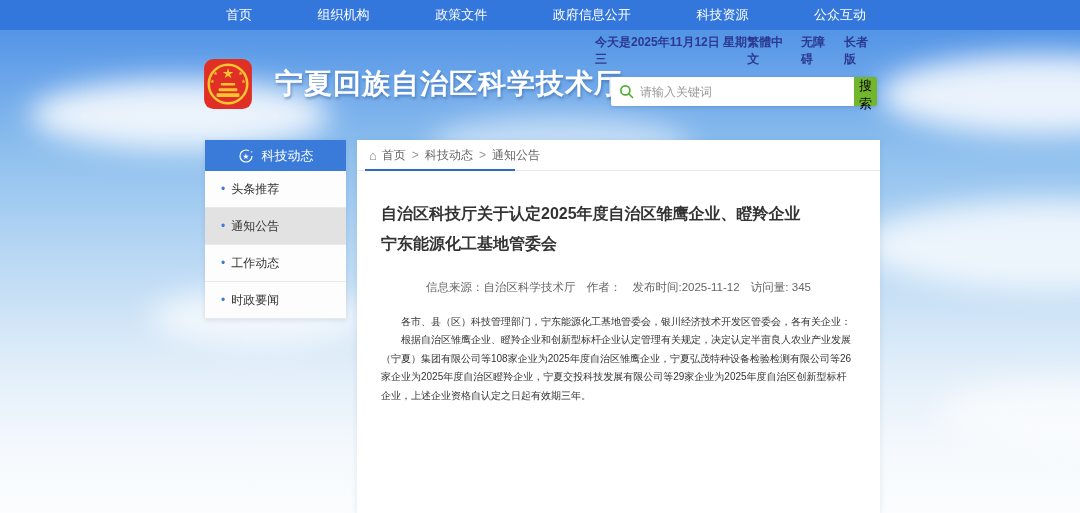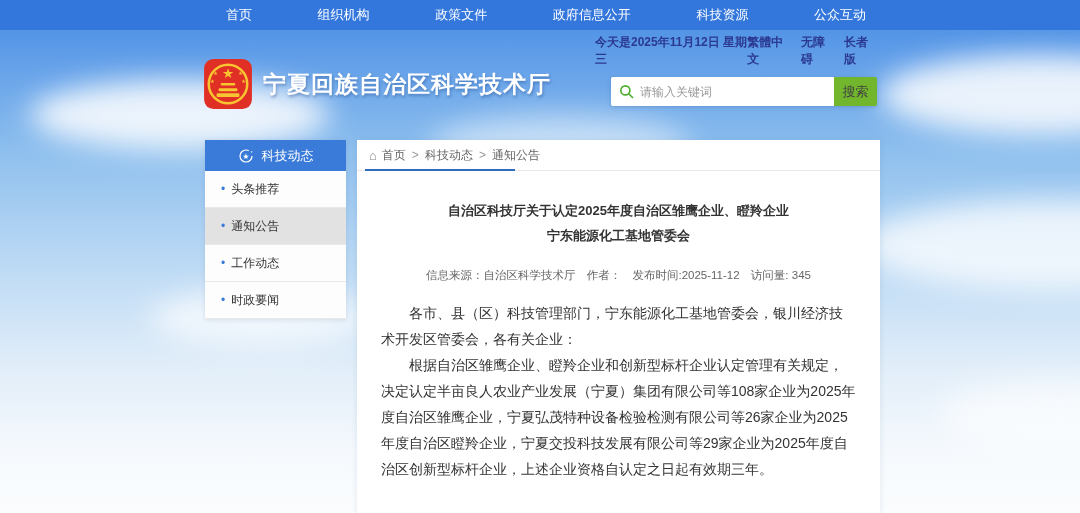--- a/index.html
+++ b/index.html
@@ -30,22 +30,22 @@
   .topnav a {
     color:#fff; font-size:13px; text-decoration:none; padding:0 14px; cursor:pointer;
   }
 
   
   .site-header { position:absolute; left:0; top:30px; width:1080px; height:110px; z-index:20; }
   .brand { position:absolute; left:203px; top:28px; display:flex; align-items:center; }
   .emblem { width:50px; height:52px; flex:0 0 auto; }
   .brand-text { margin-left:10px; }
   .site-title {
-    color:#fff; font-size:23px; font-weight:bold; letter-spacing:1px;
-    text-shadow:1px 2px 3px rgba(30,70,140,.45); white-space:nowrap;
+    color:#fff; font-size:28px; font-weight:bold; letter-spacing:1px;
+    text-shadow:1px 2px 3px rgba(30,70,140,.45); white-space:nowrap;margin-left:12px;
   }
   .site-subtitle {
     color:#f2f8ff; font-size:10.5px; letter-spacing:1.6px; word-spacing:5px;
     margin-top:5px; text-shadow:1px 1px 2px rgba(30,70,140,.4); white-space:nowrap;
   }
   .header-right { position:absolute; left:595px; top:4px; width:282px; }
   .util-row { display:flex; justify-content:space-between; align-items:center; font-size:12px; color:#2b3990; }
   .util-row .date-text { font-weight:bold; }
   .util-links { display:flex; gap:10px;align-items:center; }
   .util-links a { color:#2b3990; font-weight:bold; text-decoration:none; cursor:pointer; }
@@ -54,21 +54,21 @@
     flex:1; background:#fff; display:flex; align-items:center; padding:0 8px;
     border-radius:2px 0 0 2px;
   }
   .search-box svg { width:15px; height:15px; margin-right:6px; }
   .search-box input {
     border:none; outline:none; flex:1; font-size:12px; color:#333;
     font-family:"Liberation Sans","DejaVu Sans",sans-serif;
   }
   .search-box input::placeholder { color:#9a9a9a; }
   .search-btn {
-    width:43px; background:#72b62e; color:#404040; font-size:13px; border:none;
+    width:23px; background:#72b62e; color:#000000; font-size:13px; border:none;
     cursor:pointer; border-radius:0 2px 2px 0;
     font-family:Liberation Serif, serif;
   }
 
   
   .content { position:absolute; left:205px; top:140px; width:675px; z-index:10; display:flex; }
 
   
   .sidebar { width:141px; flex:0 0 auto; box-shadow:0 1px 5px rgba(80,110,150,.18); height:fit-content; }
   .sidebar-head {
@@ -94,28 +94,28 @@
     height:31px; display:flex; align-items:center; padding-left:12px;
     font-size:12px; color:#666; border-bottom:1px solid #e8e8e8; position:relative;
   }
   .breadcrumb .home-icon { font-size:13px; color:#888; margin-right:5px; }
   .breadcrumb a { color:#666; text-decoration:none; cursor:pointer; }
   .breadcrumb .sep { margin:0 6px; color:#999; }
   .crumb-underline { position:absolute; left:8px; bottom:-1px; width:150px; height:2px; background:#2f6bbf; }
 
   .article { padding:0 24px; }
   .article-title {
-    margin-top:28px; text-align:center; font-size:13px; font-weight:bold;
+    margin-top:28px; text-align:left; font-size:16px; font-weight:bold;
     color:#333; line-height:1.9;
   }
   .article-meta {
     margin-top:20px; text-align:center; font-size:11.5px; color:#666;
   }
   .article-meta span { margin:0 4px; }
-  .article-body { margin-top:18px; font-size:14px; color:#333; line-height:1.85; }
+  .article-body { margin-top:18px; font-size:10px; color:#333; line-height:1.85; }
   .article-body p { text-indent:2em; }
 </style>
 </head>
 <body>
 
 <div class="cloud c1"></div>
 <div class="cloud c2"></div>
 <div class="cloud c3"></div>
 <div class="cloud c4"></div>
 <div class="cloud c5"></div>

